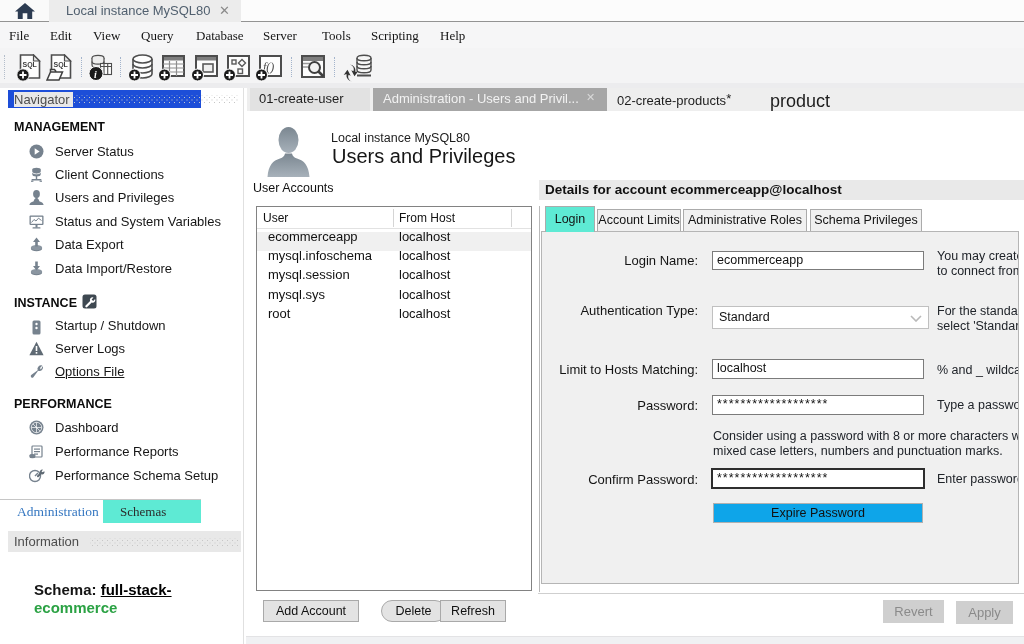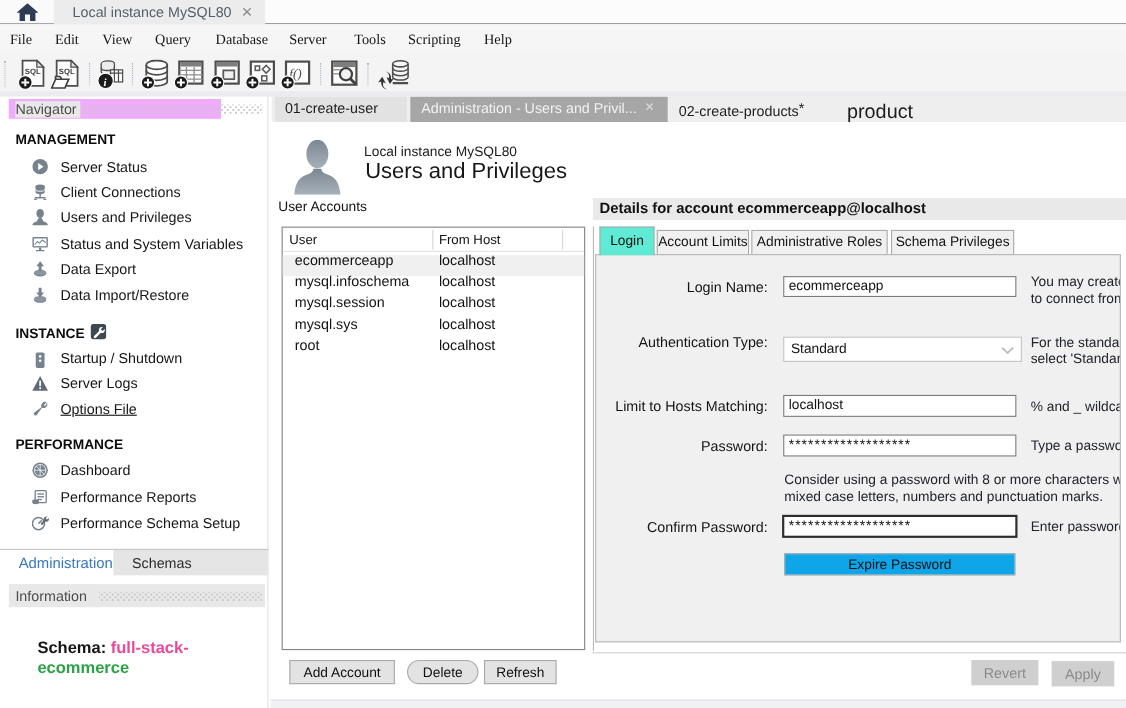--- a/index.html
+++ b/index.html
@@ -136,21 +136,21 @@
     </g>
     <path d="M14 21.5 h14" stroke="#4d4d4d" stroke-width="2"></path>
     <path d="M7 10.5 a6.5 6.5 0 0 1 5.5 7.5 l2.8 -1.1 l-3.8 5.4 l-3.2 -6 l2.2 0.9 a5 5 0 0 0 -3.5 -6.7 z" fill="#333"></path>
     <path d="M9 27.5 a6.5 6.5 0 0 1 -5.5 -7.5 l-2.8 1.1 l3.8 -5.4 l3.2 6 l-2.2 -0.9 a5 5 0 0 0 3.5 6.7 z" fill="#333"></path>
   </svg>
 </div>
 <div class="abs" style="left:0;top:83px;width:1024px;height:5px;background:#ececee;"></div>
 
 <div class="abs" style="left:0;top:88px;width:244px;height:556px;background:#ffffff;border-right:1px solid #e0e0e0;" id="sidebar">
 
-  <div class="abs" style="left:8px;top:2px;width:193px;height:18px;background:#f0abfc;">
+  <div class="abs" style="left:8px;top:2px;width:193px;height:18px;background:#1d4ed8;">
     <span class="abs" style="left:6px;top:2px;font-size:13px;color:#4d4d4d;background:#e8e8e8;z-index:2;padding-right:3px;">Navigator</span>
     <div class="abs dots" style="left:64px;top:5px;width:167px;height:9px;"></div>
   </div>
   <div class="nhead" style="left:14px;top:32px;">MANAGEMENT</div>
 
   <svg class="abs" style="left:29px;top:56px;" width="15" height="15" viewBox="0 0 15 15">
       <circle cx="7.5" cy="7.5" r="7" fill="#76828e"></circle>
       <path d="M5.7 4.2 L10.6 7.5 L5.7 10.8 Z" fill="#fff"></path>
     </svg>
   <div class="navtxt" style="left:55px;top:56px;">Server Status</div>
@@ -251,31 +251,31 @@
     </svg>
   <div class="navtxt" style="left:55px;top:356px;">Performance Reports</div>
 
   <svg class="abs" style="left:29px;top:380px;" width="16" height="15" viewBox="0 0 16 15">
       <circle cx="6" cy="8" r="5.5" fill="none" stroke="#76828e" stroke-width="1.4"></circle>
       <path d="M6 8 L9 5" stroke="#76828e" stroke-width="1.4"></path>
       <path d="M15.4 3.2 a2.3 2.3 0 0 1 -3 3 L9.6 9 a1 1 0 0 1 -1.4 -1.4 L11 4.8 a2.3 2.3 0 0 1 3 -3 L12.6 3.2 L13.4 4.3 Z" fill="#5f6a74"></path>
     </svg>
   <div class="navtxt" style="left:55px;top:380px;">Performance Schema Setup</div>
 
-  <div class="abs" style="left:0;top:411px;width:244px;height:24px;background:#e5e5e5;border-top:1px solid #c6c6c6;">
+  <div class="abs" style="left:0;top:411px;width:201px;height:24px;background:#5eead4;border-top:1px solid #c6c6c6;font-family:Liberation Serif, serif;">
     <div class="abs" style="left:0;top:0;width:103px;height:24px;background:#ffffff;"></div>
     <span class="abs nowrap" style="left:17px;top:4px;font-size:13.5px;color:#3577c1;">Administration</span>
     <span class="abs nowrap" style="left:120px;top:4px;font-size:13px;color:#2b2b2b;">Schemas</span>
   </div>
 
   <div class="abs" style="left:8px;top:443px;width:233px;height:21px;background:#e8e8e8;">
     <span class="abs" style="left:6px;top:3px;font-size:13px;color:#4d4d4d;background:#e8e8e8;z-index:2;padding-right:4px;">Information</span>
     <div class="abs dots" style="left:82px;top:7px;width:148px;height:9px;"></div>
   </div>
-  <div class="abs nowrap" style="left:34px;top:493px;font-size:15px;line-height:18px;font-weight:bold;color:#141414;">Schema: <span style="color:#ec4899;">full-stack-</span><br><span style="color:#2ba244;">ecommerce</span></div>
+  <div class="abs nowrap" style="left:34px;top:493px;font-size:15px;line-height:18px;font-weight:bold;color:#141414;">Schema: <span style="color:#000000;text-decoration:underline;">full-stack-</span><br><span style="color:#2ba244;">ecommerce</span></div>
 </div>
 
 <div class="abs" style="left:247px;top:88px;width:777px;height:23px;background:#eeeeee;">
   <div class="abs" style="left:3px;top:0;width:120px;height:23px;background:#e2e2e2;"></div>
   <div class="abs nowrap" style="left:12px;top:3px;font-size:13px;color:#1d1d1d;">01-create-user</div>
   <div class="abs" style="left:126px;top:0;width:234px;height:23px;background:#a6a6a6;"></div>
   <div class="abs nowrap" style="left:136px;top:3px;font-size:13px;color:#f2f2f2;width:200px;overflow:hidden;">Administration - Users and Privil...</div>
   <div class="abs" style="left:339px;top:3px;font-size:11px;color:#d9d9d9;">✕</div>
   <div class="abs nowrap" style="left:370px;top:3px;font-size:13px;color:#1d1d1d;">02-create-products<span style="vertical-align:2px;">*</span></div>
   <div class="abs nowrap" style="left:523px;top:3px;font-size:18px;color:#1d1d1d;">product</div>
@@ -312,21 +312,21 @@
     <div class="abs nowrap" style="left:11px;top:60px;font-size:13px;color:#111;">mysql.session</div>
     <div class="abs nowrap" style="left:142px;top:60px;font-size:13px;color:#111;">localhost</div>
     <div class="abs nowrap" style="left:11px;top:80px;font-size:13px;color:#111;">mysql.sys</div>
     <div class="abs nowrap" style="left:142px;top:80px;font-size:13px;color:#111;">localhost</div>
     <div class="abs nowrap" style="left:11px;top:99px;font-size:13px;color:#111;">root</div>
     <div class="abs nowrap" style="left:142px;top:99px;font-size:13px;color:#111;">localhost</div>
   </div>
   <div class="abs btn" style="left:16px;top:489px;width:96px;height:22px;" id="b1">
       <span>Add Account</span>
     </div>
-  <div class="abs btn" style="left:123px;top:489px;width:65px;height:22px;border-radius:11px;">
+  <div class="abs btn" style="left:134px;top:489px;width:65px;height:22px;border-radius:11px;">
       <span>Delete</span>
     </div>
   <div class="abs btn" style="left:193px;top:489px;width:66px;height:22px;">
       <span>Refresh</span>
     </div>
 
   <div class="abs" style="left:292px;top:69px;width:485px;height:20px;background:#e9e9e9;">
     <span class="abs nowrap" style="left:6px;top:2px;font-size:13.5px;font-weight:bold;color:#111;">Details for account ecommerceapp@localhost</span>
   </div>
   <div class="abs" style="left:292px;top:95px;width:1px;height:386px;background:#b9b9b9;"></div>

